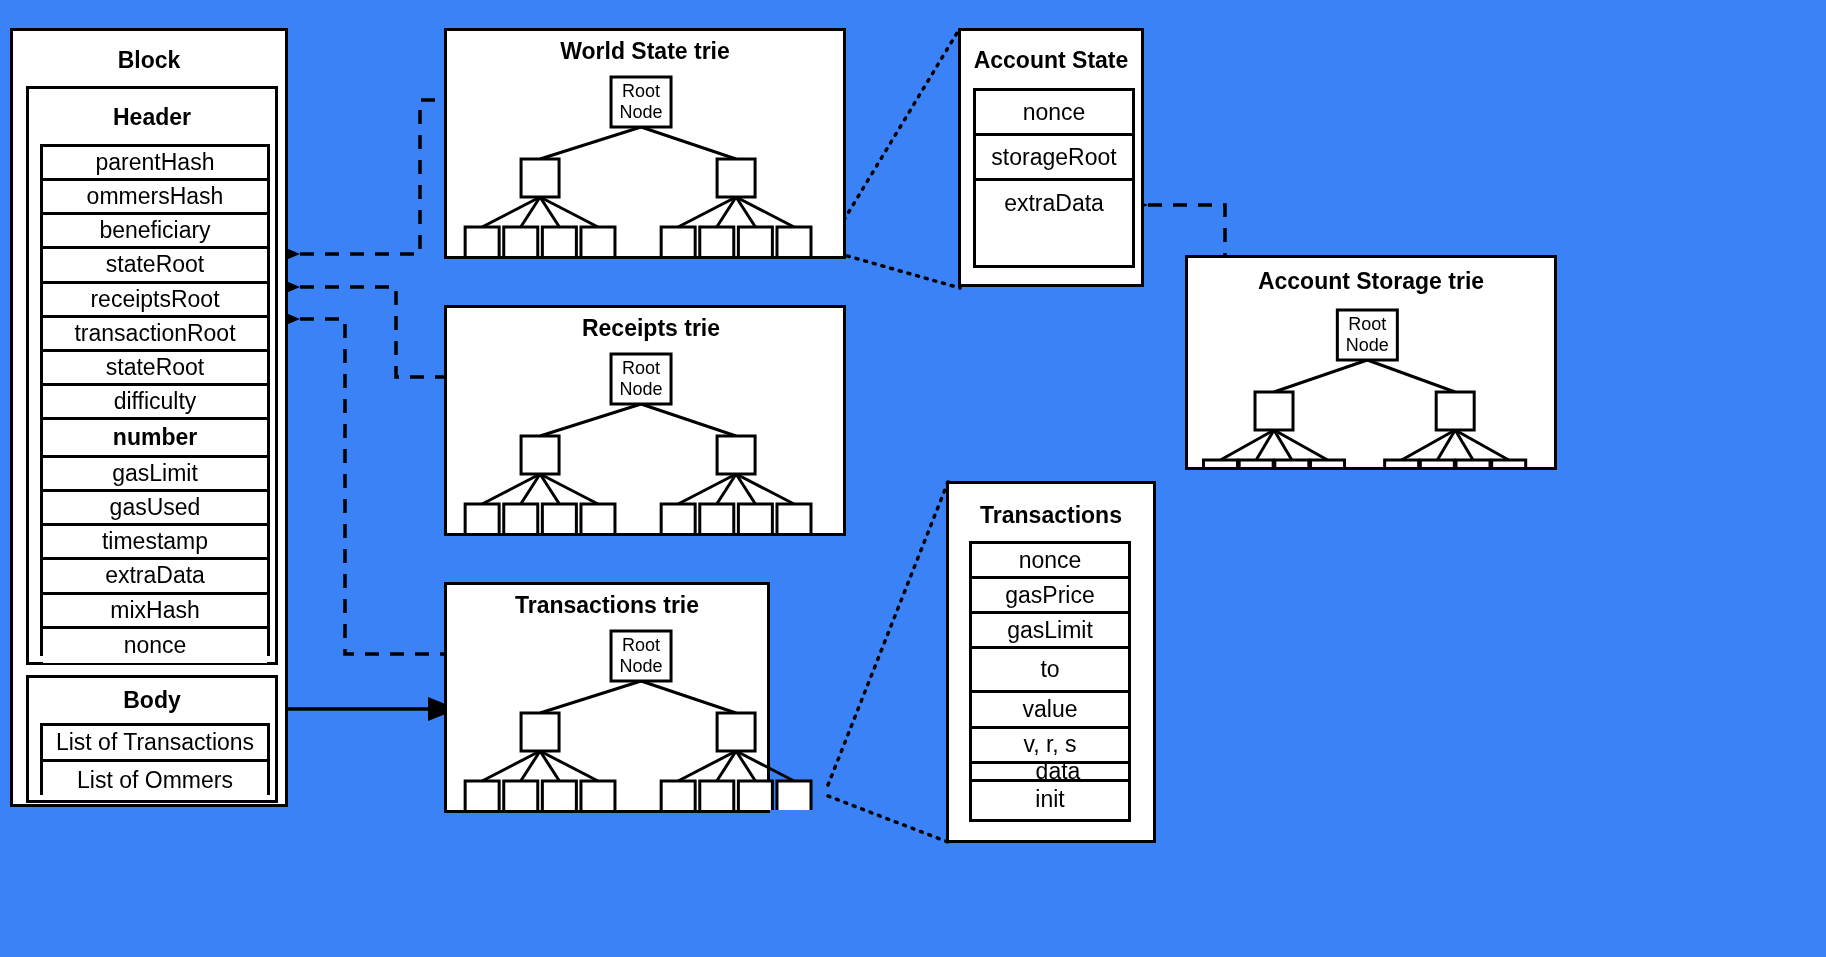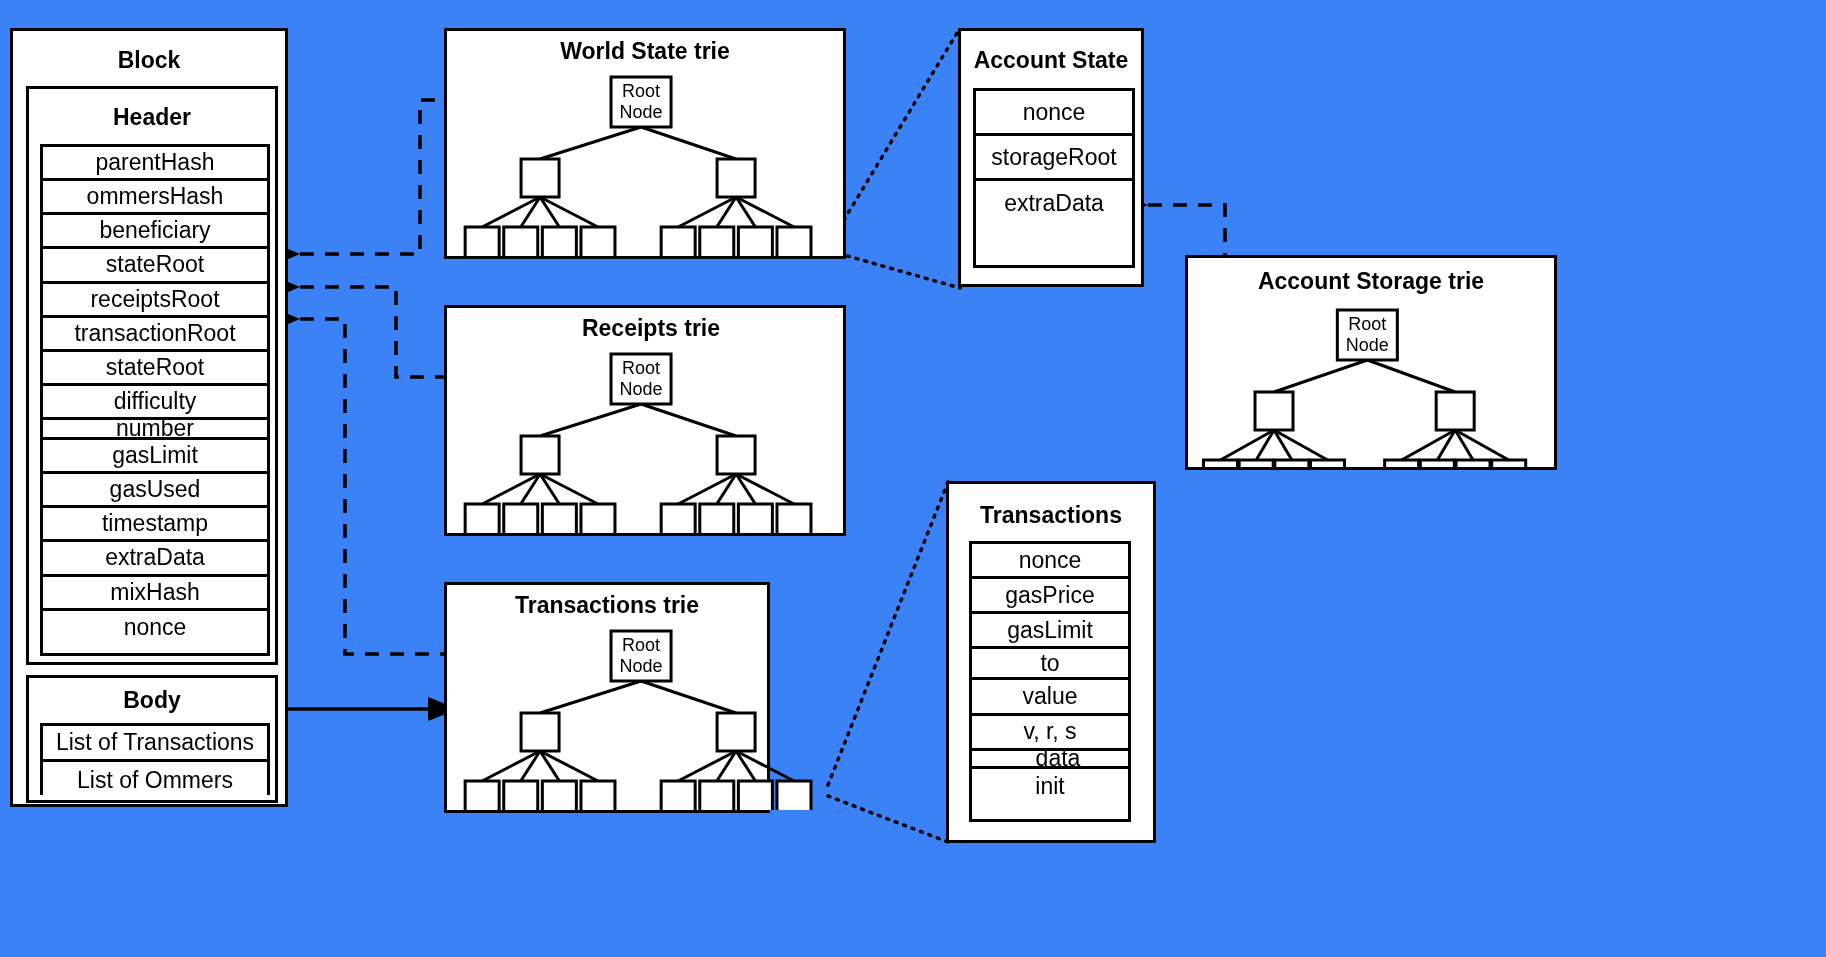--- a/index.html
+++ b/index.html
@@ -102,21 +102,21 @@
       <div class="panel-title" style="top:17px;">Header</div>
       <div class="fieldbox" id="header-fields" style="left:11px;top:55px;width:230px;height:512px;">
           <div class="field" style="height: 34.1333px;">parentHash</div>
           <div class="field" style="height: 34.1333px;">ommersHash</div>
           <div class="field" style="height: 34.1333px;">beneficiary</div>
           <div class="field" style="height: 34.1333px;">stateRoot</div>
           <div class="field" style="height: 34.1333px;">receiptsRoot</div>
           <div class="field" style="height: 34.1333px;">transactionRoot</div>
           <div class="field" style="height: 34.1333px;">stateRoot</div>
           <div class="field" style="height: 34.1333px;">difficulty</div>
-          <div class="field" style="height: 20px;">number</div>
+          <div class="field" style="height: 38px; font-weight: bold;">number</div>
           <div class="field" style="height: 34.1333px;">gasLimit</div>
           <div class="field" style="height: 34.1333px;">gasUsed</div>
           <div class="field" style="height: 34.1333px;">timestamp</div>
           <div class="field" style="height: 34.1333px;">extraData</div>
           <div class="field" style="height: 34.1333px;">mixHash</div>
           <div class="field" style="height: 34.1333px;">nonce</div>
         </div>
     </div>
 
     <div class="panel" style="left:13px;top:644px;width:252px;height:128px;">
@@ -260,21 +260,21 @@
         <div class="field" style="height: 45px;">extraData</div>
       </div>
   </div>
 
   <div class="panel" style="left:946px;top:481px;width:210px;height:362px;">
     <div class="panel-title" style="top:20px;">Transactions</div>
     <div class="fieldbox" id="transaction-fields" style="left:20px;top:57px;width:162px;height:281px;">
         <div class="field" style="height: 35.125px;">nonce</div>
         <div class="field" style="height: 35.125px;">gasPrice</div>
         <div class="field" style="height: 35.125px;">gasLimit</div>
-        <div class="field" style="height: 31px;">to</div>
+        <div class="field" style="height: 44px;">to</div>
         <div class="field" style="height: 35.125px;">value</div>
         <div class="field" style="height: 35.125px;">v, r, s</div>
         <div class="field" style="height: 18px; padding-left: 16px;">data</div>
         <div class="field" style="height: 35.125px;">init</div>
       </div>
   </div>
 
 </div>
 
 </body></html>

